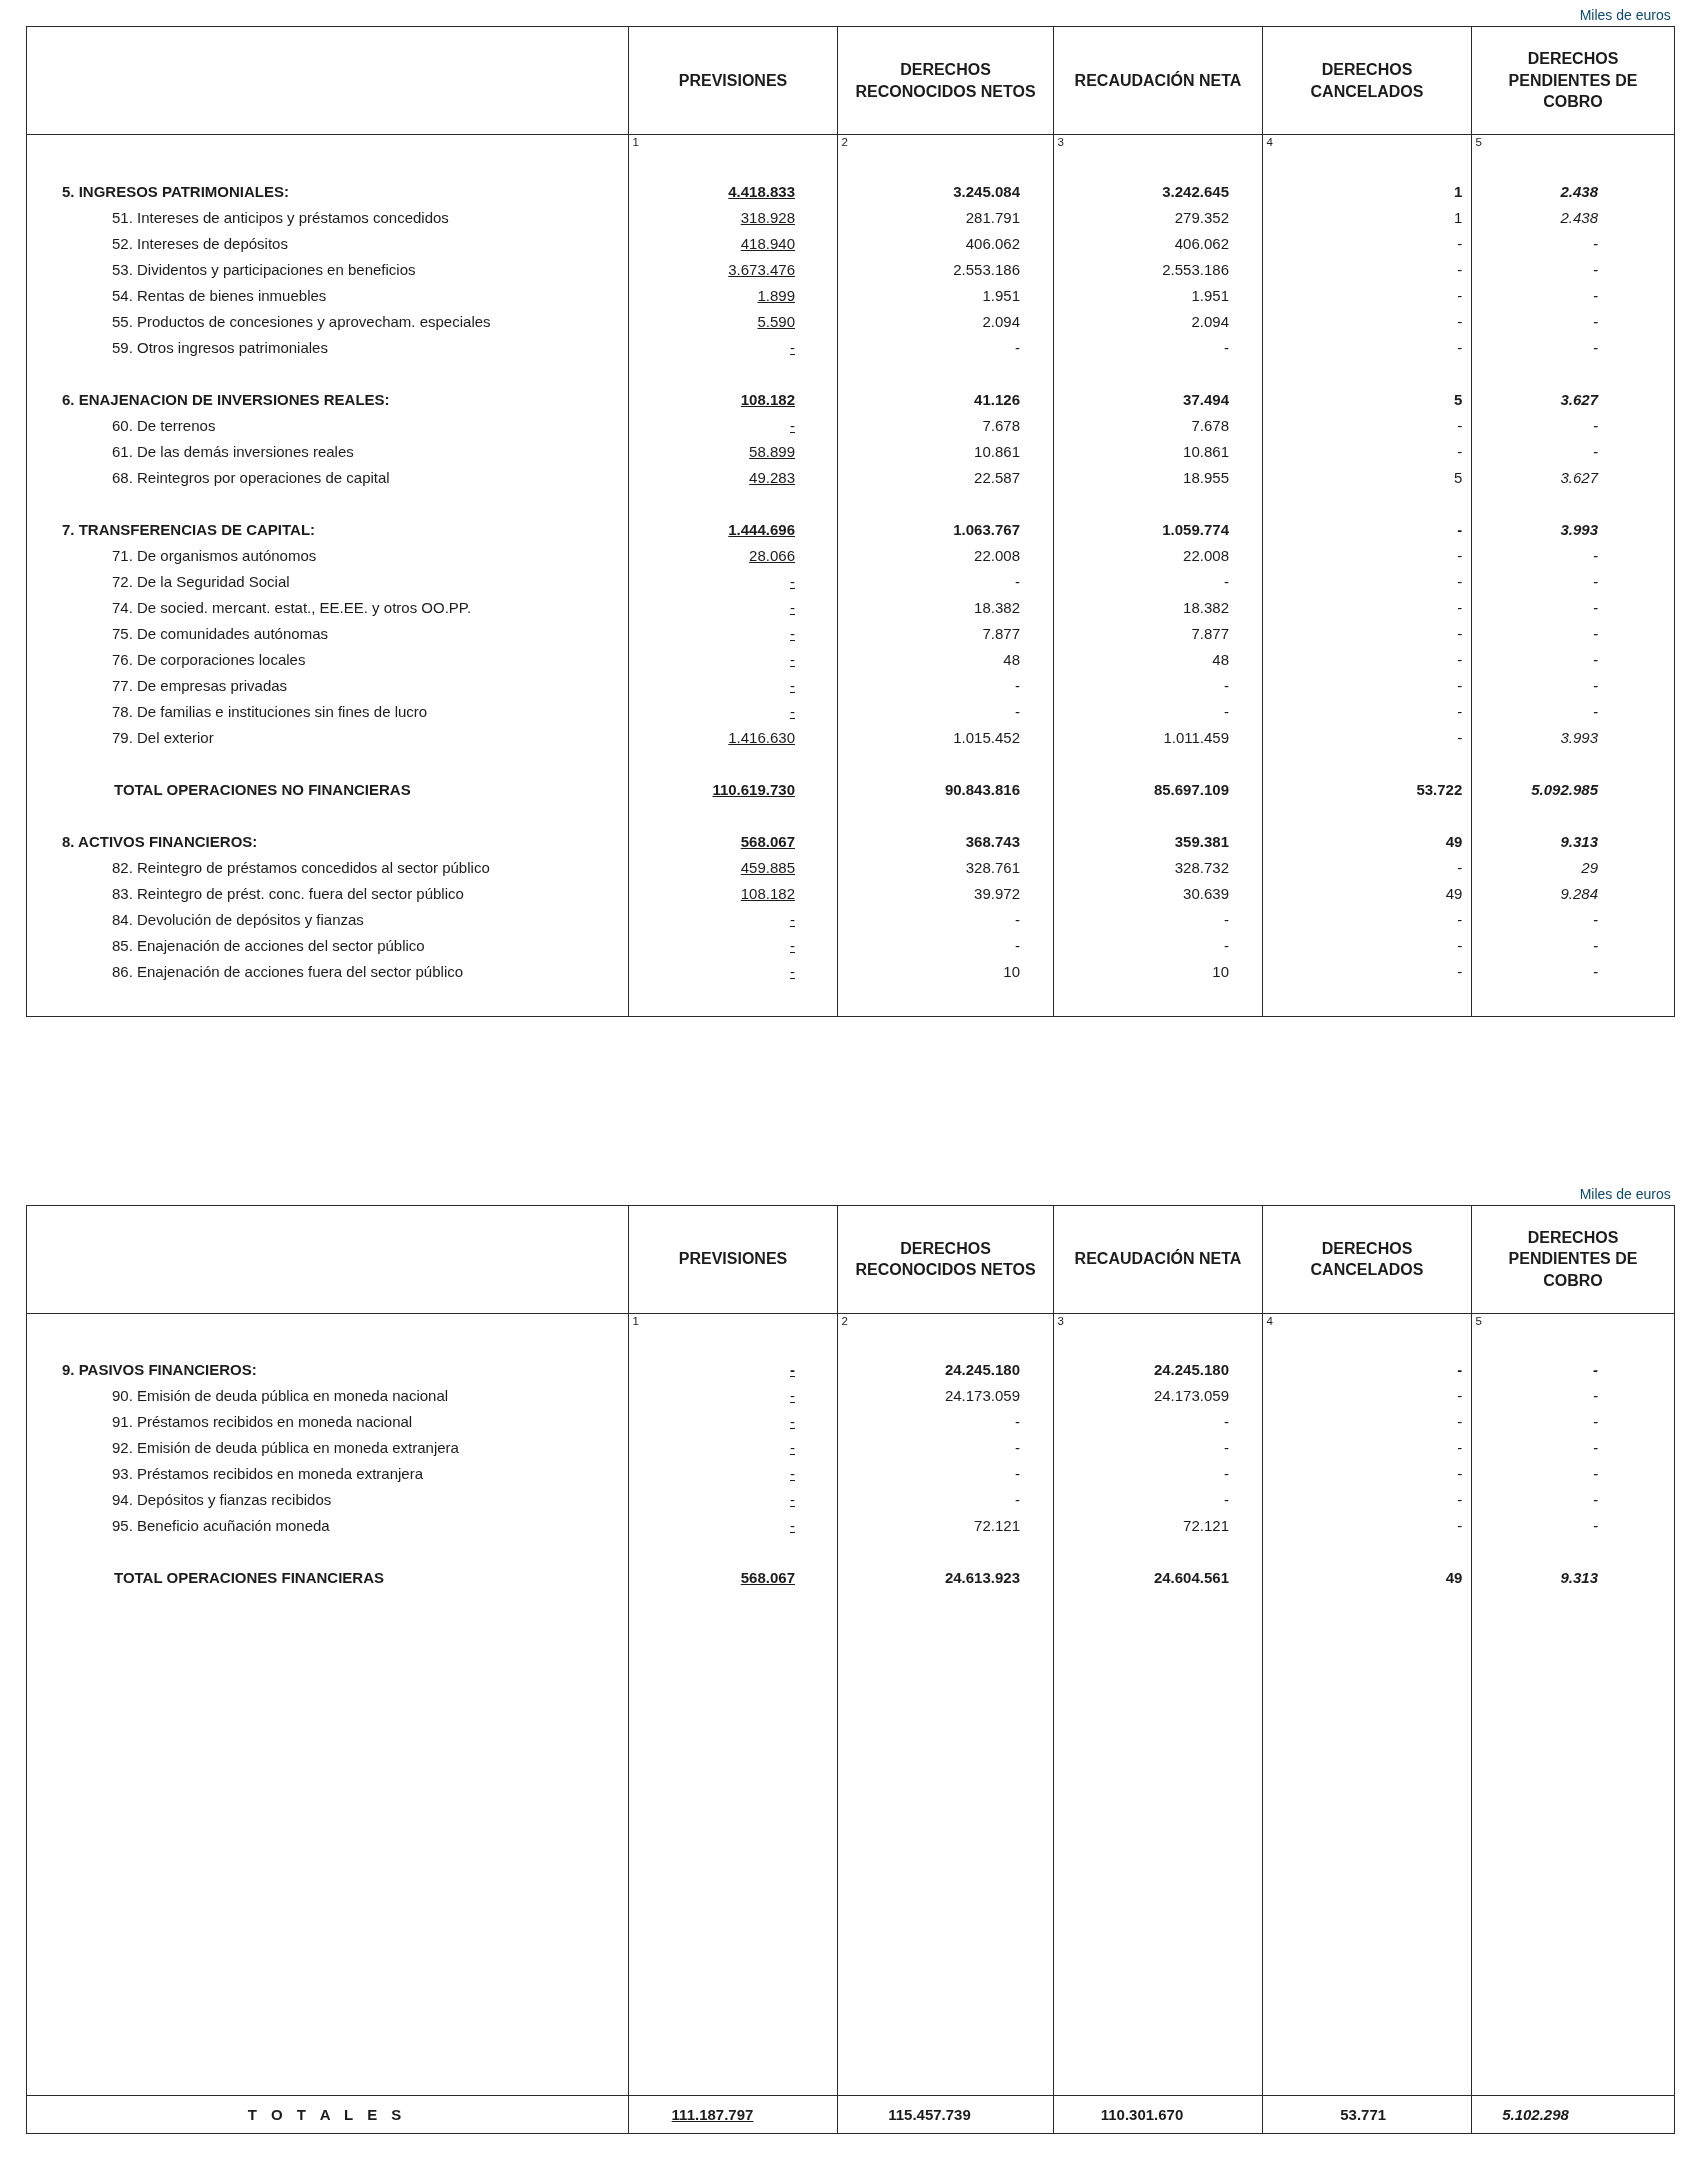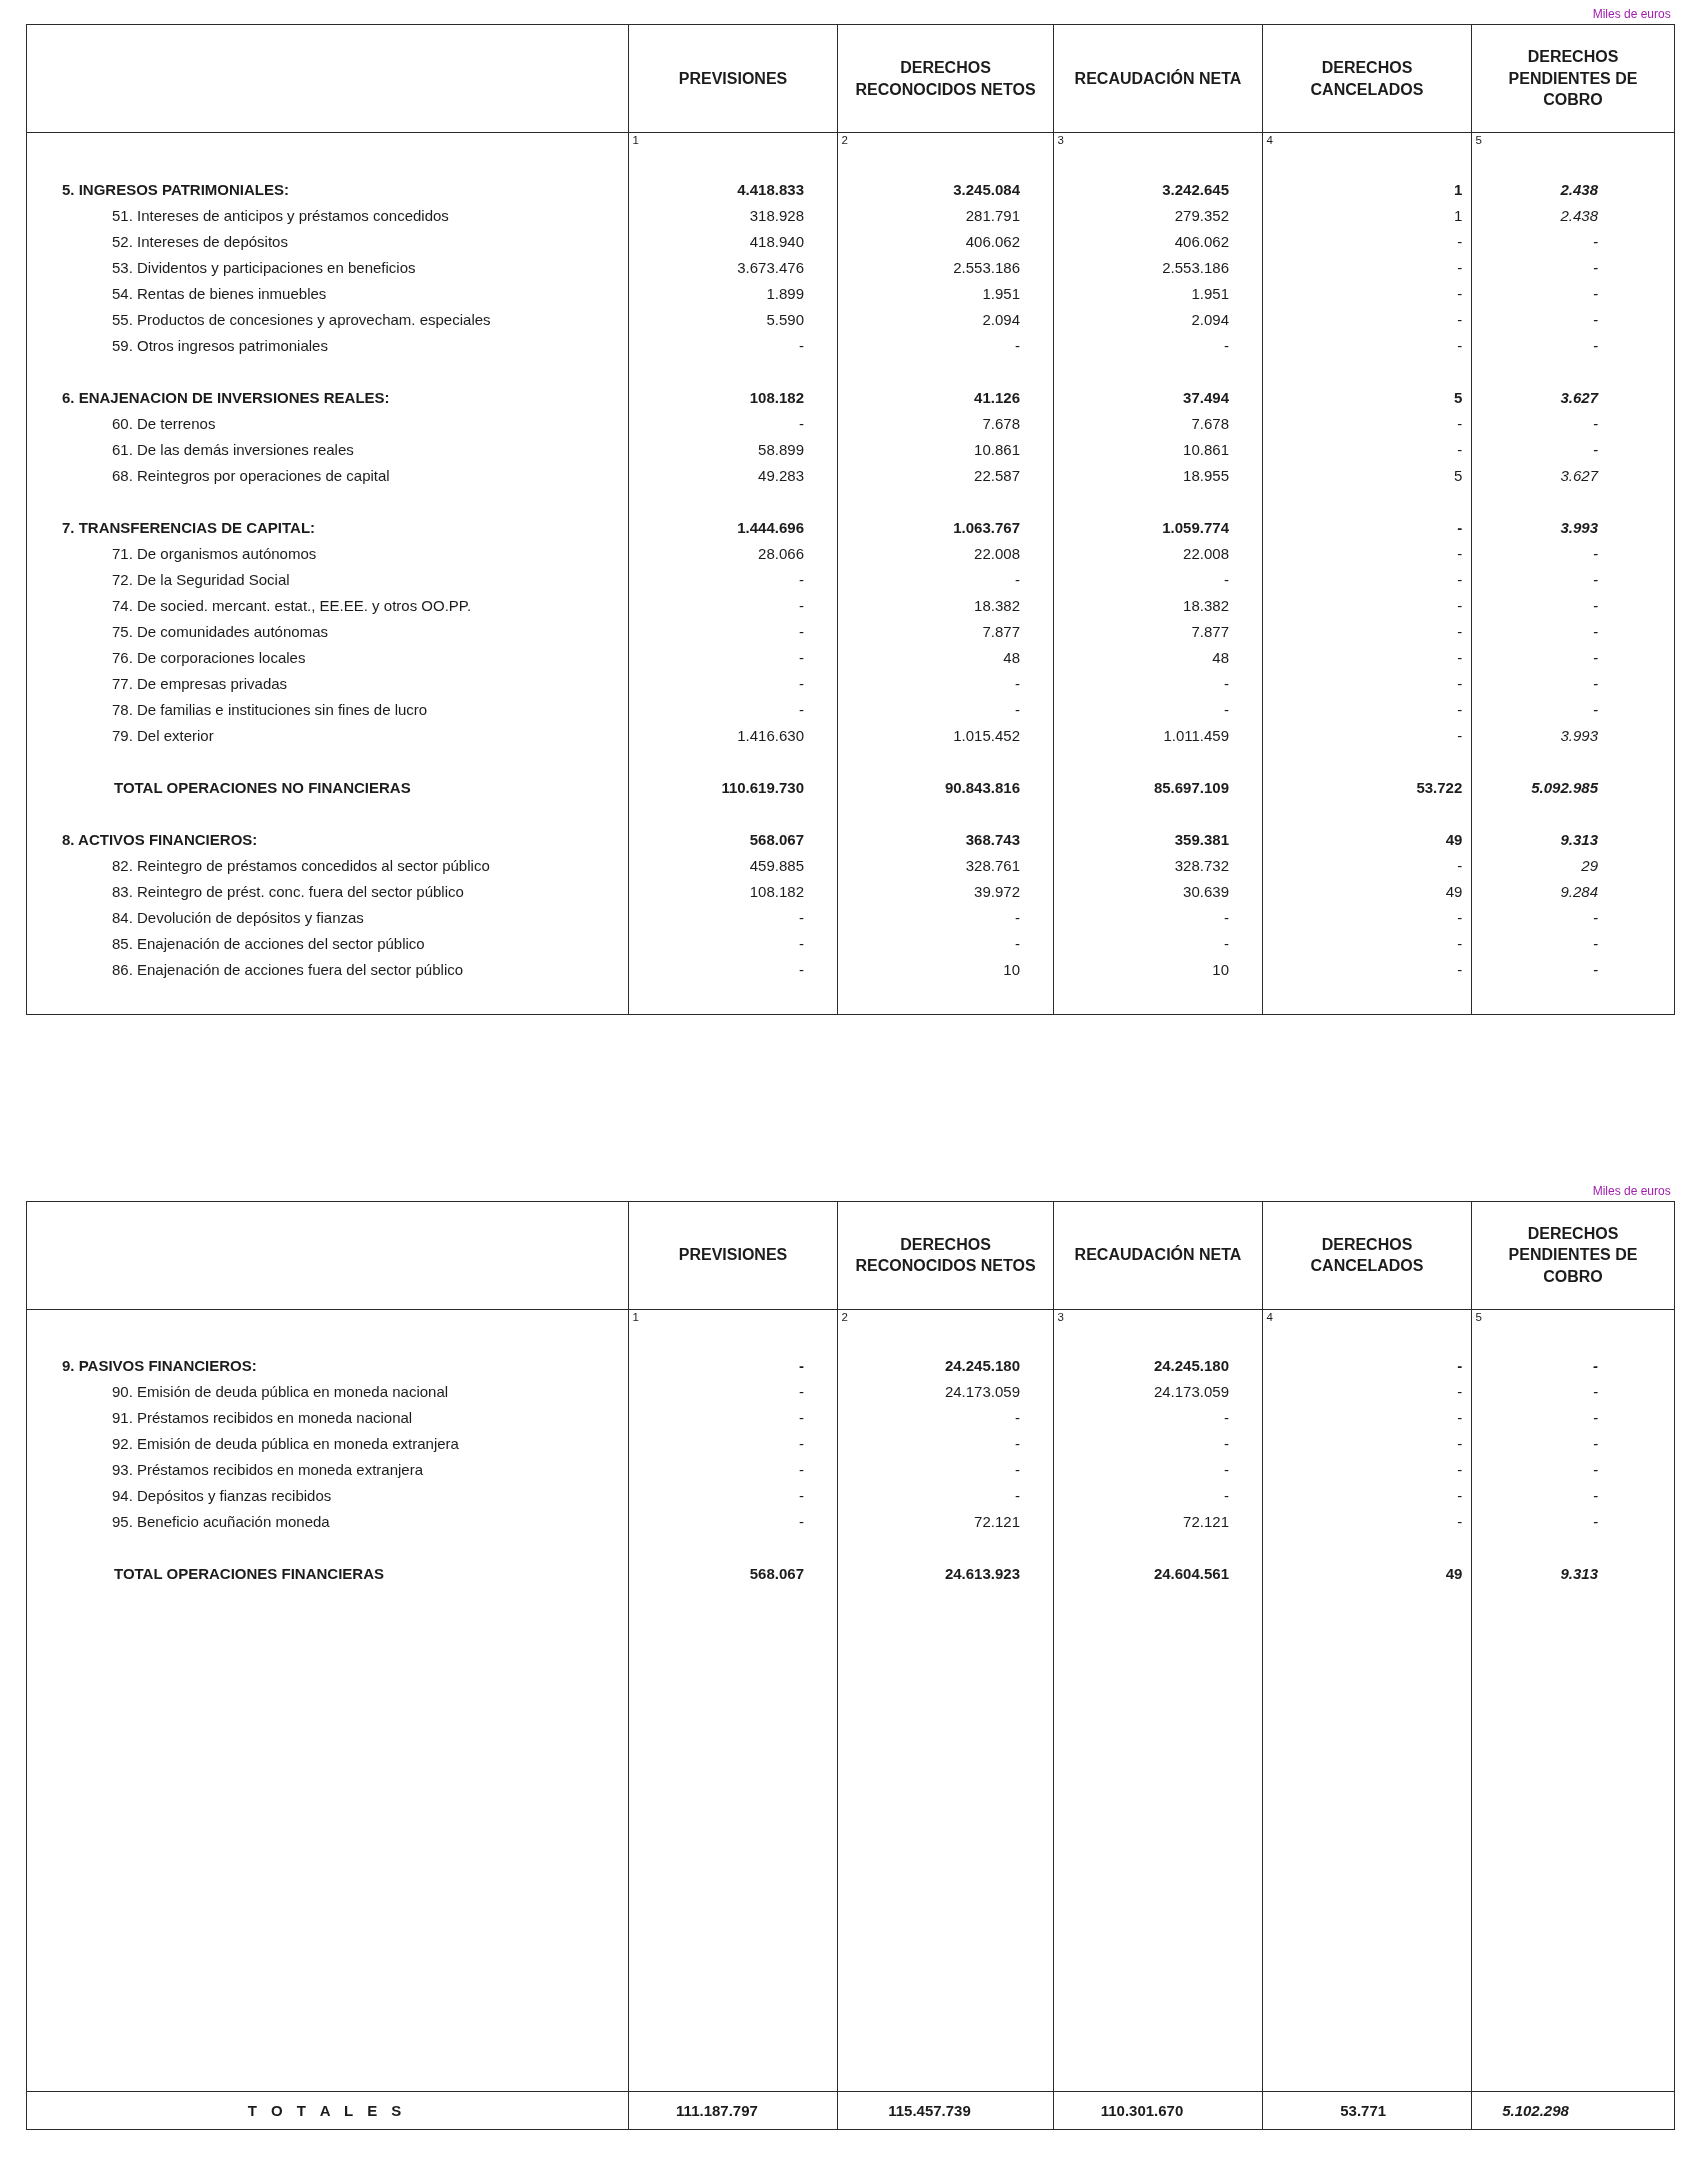--- a/index.html
+++ b/index.html
@@ -14,23 +14,23 @@
     height: 2183px;
     background: #ffffff;
     position: relative;
     overflow: hidden;
   }
   .sheet {
     padding: 0 26px;
   }
   .unit-label {
     text-align: right;
-    font-size: 12px;
+    font-size: 14px;
     padding: 7.2px 4.3px 2.9px 0;
-    color: #a21caf;
+    color: #0c4a6e;
   }
   .sheet2 {
     margin-top: 162px;
   }
   table.fin-table {
     border-collapse: collapse;
     table-layout: fixed;
     width: 1649px;
     border: 1.4px solid #2b2b2b;
   }
@@ -71,21 +71,21 @@
     color: #1c1c1c;
   }
 
   td.cell-label {
     text-align: left;
     padding-left: 85px;
     white-space: nowrap;
     overflow: hidden;
   }
   td.cell-num { text-align: right; white-space: nowrap; }
-  td.cell-num.col-1 { padding-right: 33px; }
+  td.cell-num.col-1 { padding-right: 42px; text-decoration: underline; }
   td.cell-num.col-2 { padding-right: 33px; }
   td.cell-num.col-3 { padding-right: 33px; }
   td.cell-num.col-4 { padding-right: 8.7px; }
   td.cell-num.col-5 { padding-right: 76px; font-style: italic; }
 
   tr.row-section td, tr.row-item td { height: 26px; }
   tr.row-section td { font-weight: bold; }
   tr.row-section td.cell-label { padding-left: 35px; }
 
   tr.row-total td {

